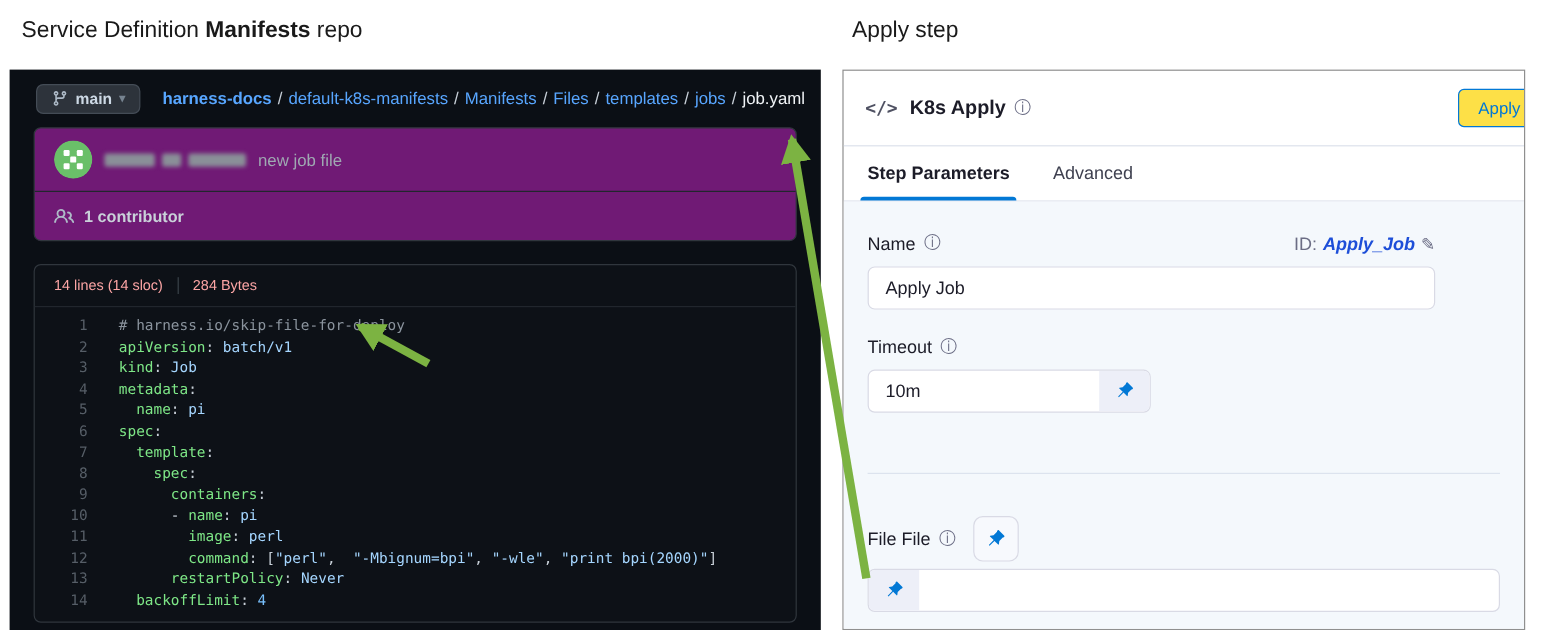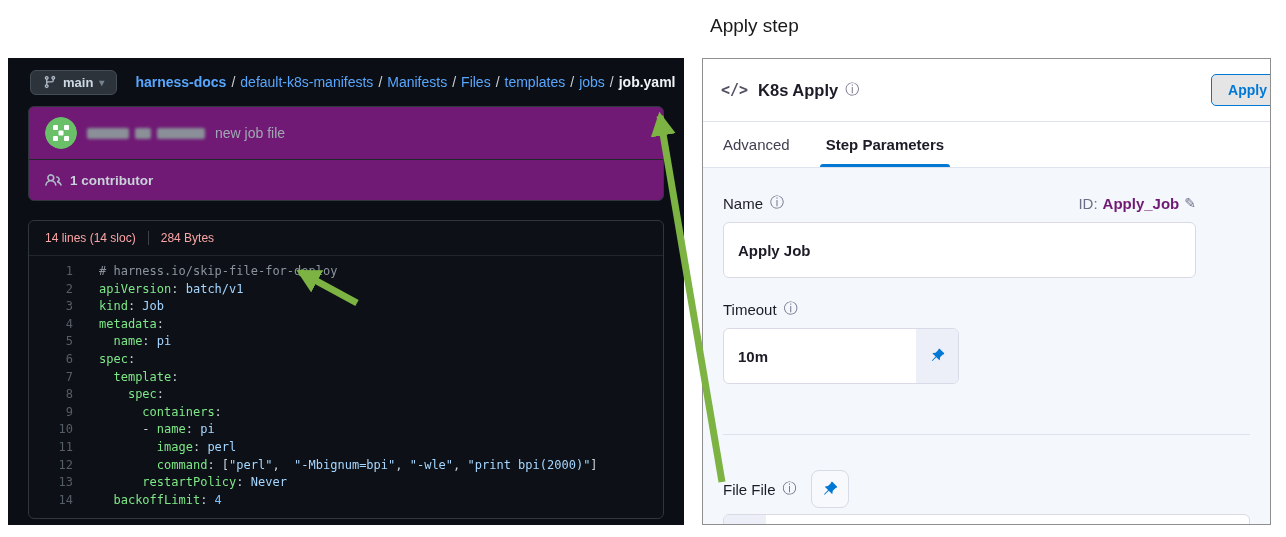--- a/index.html
+++ b/index.html
@@ -17,21 +17,21 @@
     background:#0b0f15; color:#c9d1d9; font-size:14px; overflow:hidden; }
   .gh-topbar { display:flex; align-items:center; height:48px; padding-left:22px; }
   .branch-btn { display:inline-flex; align-items:center; gap:6px; background:#2d333b;
     border:1px solid #444c56; border-radius:6px; padding:4px 12px; color:#cdd9e5;
     font-size:13px; font-weight:600; cursor:pointer; }
   .branch-btn .caret { font-size:10px; color:#768390; }
   .breadcrumb { margin-left:18px; font-size:14px; display:flex; gap:5px; flex-wrap:nowrap; white-space:nowrap; }
   .bc-link { color:#58a6ff; cursor:pointer; }
   .bc-bold { font-weight:bold; }
   .bc-sep { color:#c9d1d9; }
-  .bc-current { color:#f0f3f6; font-weight:bold; }
+  .bc-current { color:#f0f3f6; font-weight:normal; }
 
   .gh-box { margin:0 20px; border:1px solid #30363d; border-radius:6px; background:#701a75; }
   .commit-row { display:flex; align-items:center; gap:10px; padding:10px 16px; height:52px; }
   .avatar { width:32px; height:32px; border-radius:50%; flex:0 0 auto; }
   .redacted { display:flex; gap:6px; align-items:center; filter:blur(1.6px); }
   .redacted i { display:block; height:11px; background:#8a8f98; border-radius:2px; }
   .redacted i:nth-child(1){ width:42px; } .redacted i:nth-child(2){ width:16px; }
   .redacted i:nth-child(3){ width:48px; }
   .commit-msg { color:#9fa8b2; font-size:14px; cursor:pointer; }
   .contrib-row { display:flex; align-items:center; gap:8px; padding:0 16px; height:41px;
@@ -54,37 +54,37 @@
   .tok-number { color:#79c0fd; }
   .tok-plain { color:#c9d1d9; }
 
   
   .step-panel { position:absolute; left:702px; top:58px; width:569px; height:467px;
     background:#fff; border:1px solid #8f8f8f; overflow:hidden; display:flex; flex-direction:column; }
   .step-header { display:flex; align-items:center; height:62px; padding:0 0 0 18px; flex:0 0 auto; }
   .code-glyph { font-family:"DejaVu Sans Mono", monospace; font-weight:bold; font-size:15px; color:#4f5162; }
   .step-title { font-size:16.5px; font-weight:600; color:#1c1c28; margin-left:10px; }
   .info-i { color:#6b6d85; font-size:14px; margin-left:7px; cursor:pointer; }
-  .apply-btn { margin-left:auto; margin-right:-14px; background:#e5e5e5; border:1.5px solid #0278d5;
-    border-radius:5px; color:#0278d5; font-size:14px; font-weight:700; padding:7px 16px; cursor:pointer; }
+  .apply-btn { margin-left:auto; margin-right:-14px; background:#fde047; border:1.5px solid #0278d5;
+    border-radius:5px; color:#0278d5; font-size:14px; font-weight:400; padding:7px 16px; cursor:pointer; }
   .tabs { display:flex; gap:36px; padding:0 20px; height:47px; align-items:center;
     border-top:1px solid #dde2ec; border-bottom:1px solid #dde2ec; flex:0 0 auto; }
   .tab { font-size:15px; color:#3f4150; cursor:pointer; position:relative; height:100%;
     display:flex; align-items:center; }
   .tab.active { font-weight:bold; color:#1c1c28; }
   .tab.active::after { content:""; position:absolute; left:-6px; right:-6px; bottom:0;
     height:3px; background:#0278d5; border-radius:3px 3px 0 0; }
   .step-body { flex:1; background:#f4f8fc; padding:26px 20px 20px; }
   .field-label { font-size:15px; color:#1c1c28; }
   .name-row { display:flex; align-items:center; justify-content:space-between; width:473px; }
   .id-block { font-size:15px; color:#6b6d85; display:flex; align-items:flex-start; gap:5px; }
-  .id-value { color:#701a75; font-weight:600; cursor:pointer; }
+  .id-value { color:#1d4ed8; font-weight:600; cursor:pointer;font-style:italic; }
   .pencil { color:#6b6d85; font-size:14px; cursor:pointer; }
-  .text-input { margin-top:10px; height:56px; background:#fff; border:1px solid #d9dae5;
-    border-radius:6px; display:flex; align-items:center; font-size:15px; color:#1c1c28; overflow:hidden;font-weight:bold; }
+  .text-input { margin-top:10px; height:36px; background:#fff; border:1px solid #d9dae5;
+    border-radius:6px; display:flex; align-items:center; font-size:15px; color:#1c1c28; overflow:hidden; }
   .text-input .val { padding:0 14px; flex:1; }
   .input-name { width:473px; }
   .input-timeout { width:236px; }
   .input-file { width:100%; }
   .pin-cell { width:42px; align-self:stretch; background:#edeff8; display:flex;
     align-items:center; justify-content:center; cursor:pointer; flex:0 0 auto; }
   .label-row { display:flex; align-items:center; }
   .timeout-label { margin-top:22px; }
   .body-divider { border:none; border-top:1px solid #dce3ee; margin-top:50px; }
   .filepath-row { margin-top:35px; display:flex; align-items:center; }
@@ -92,20 +92,21 @@
     background:#f7f9fd; display:flex; align-items:center; justify-content:center; cursor:pointer; }
   .file-input-wrap { margin-top:6px; }
 
   .arrows { position:absolute; left:0; top:0; z-index:50; pointer-events:none; }
 </style>
 </head>
 <body>
 
 <div class="page">
 
+  <div class="heading heading-left"><span>Service Definition </span><b>Manifests</b><span> repo</span></div>
   <div class="heading heading-right">Apply step</div>
 
   <div class="gh-panel">
     <div class="gh-topbar">
       <span class="branch-btn">
         <svg width="14" height="14" viewBox="0 0 16 16">
             <path fill="#adbac7" d="M9.5 3.25a2.25 2.25 0 1 1 3 2.122V6A2.5 2.5 0 0 1 10 8.5H6a1 1 0 0 0-1 1v1.128a2.251 2.251 0 1 1-1.5 0V5.372a2.25 2.25 0 1 1 1.5 0v1.836A2.5 2.5 0 0 1 6 7h4a1 1 0 0 0 1-1v-.628A2.25 2.25 0 0 1 9.5 3.25Zm-6 0a.75.75 0 1 0 1.5 0 .75.75 0 0 0-1.5 0Zm8.25-.75a.75.75 0 1 0 0 1.5.75.75 0 0 0 0-1.5ZM4.25 12a.75.75 0 1 0 0 1.5.75.75 0 0 0 0-1.5Z"></path>
           </svg>
         <span>main</span>
         <span class="caret">▾</span>
@@ -180,22 +181,22 @@
 
   <div class="step-panel">
     <div class="step-header">
       <span class="code-glyph">&lt;/&gt;</span>
       <span class="step-title">K8s Apply</span>
       <span class="info-i">ⓘ</span>
       <button class="apply-btn">Apply</button>
     </div>
 
     <div class="tabs">
+        <div class="tab active">Step Parameters</div>
         <div class="tab">Advanced</div>
-        <div class="tab active">Step Parameters</div>
       </div>
 
     <div class="step-body">
       <div class="name-row">
         <span class="label-row">
           <span class="field-label">Name</span>
           <span class="info-i">ⓘ</span>
         </span>
         <span class="id-block">
           <span>ID:</span>

